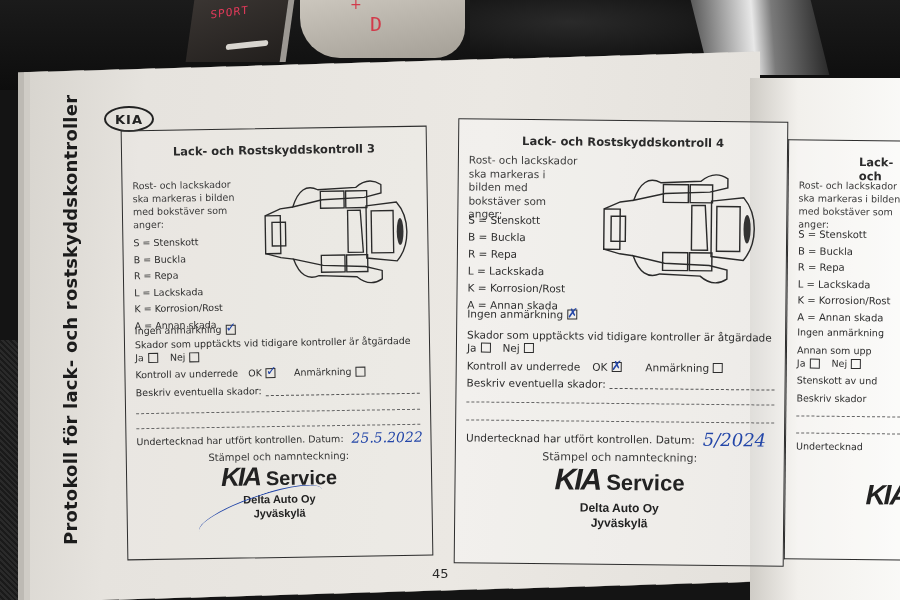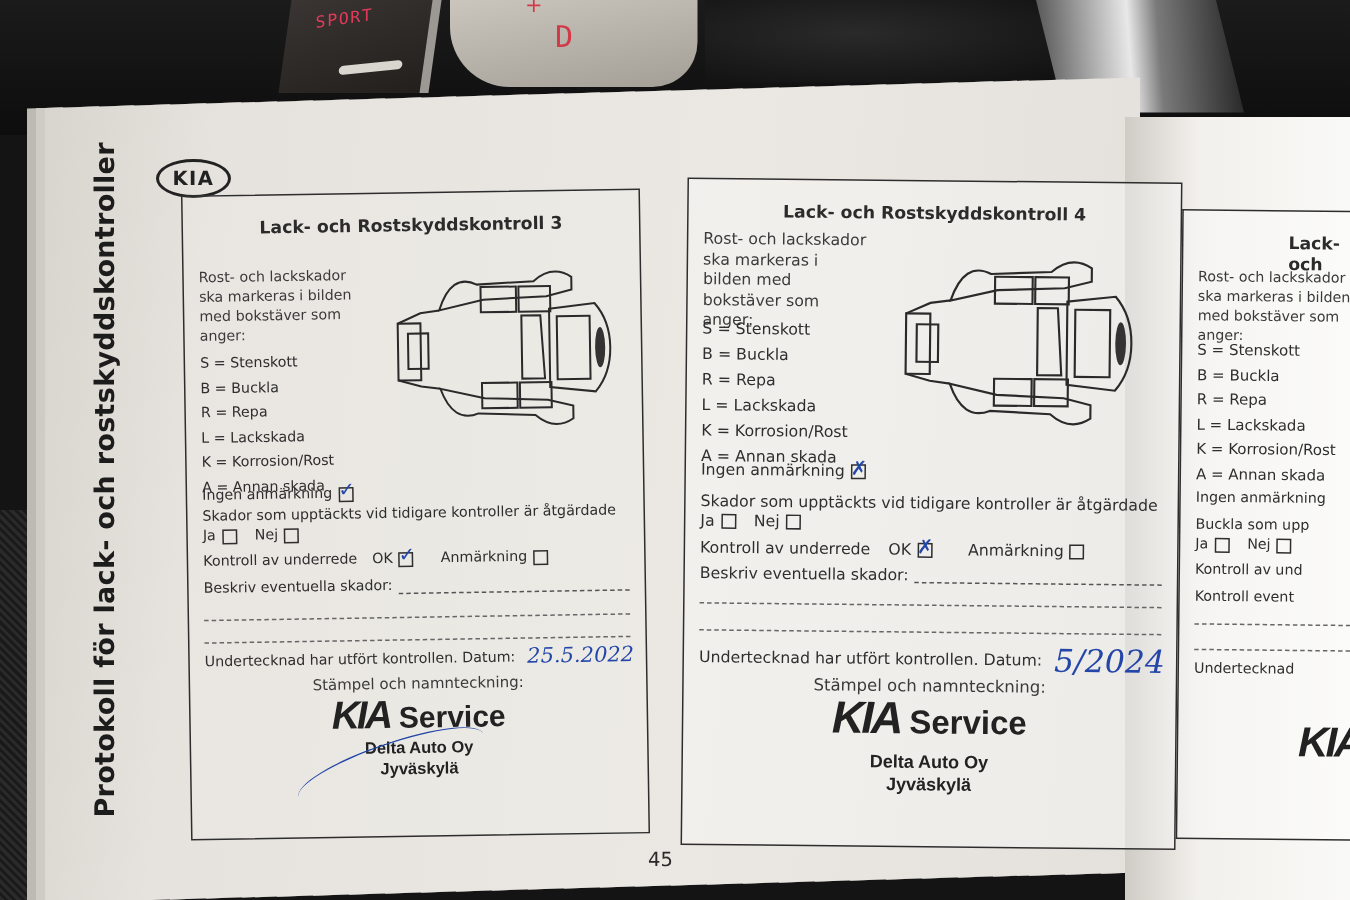--- a/index.html
+++ b/index.html
@@ -202,21 +202,21 @@
     <span class="cb"></span>
   </div>
   <div class="row" style="top:257px; right:10px">
     <span>Beskriv eventuella skador:</span>
     <span class="dash"></span>
   </div>
   <div class="line" style="top:282px"></div>
   <div class="line" style="top:300px"></div>
   <div class="row" style="top:307px">
     <span>Undertecknad har utfört kontrollen. Datum:</span>
-    <span class="hand" style="font-size:21px">5/2024</span>
+    <span class="hand" style="font-size:18px">5/2024</span>
   </div>
   <div class="stamp-label" style="top:330px;font-size:11px">Stämpel och namnteckning:</div>
   <div class="stamp-brand" style="top:342px">
     <span class="kia-mark" style="font-size:30px">KIA</span><span class="svc" style="font-size:22px">Service</span>
   </div>
   <div class="stamp-line" style="top:380px;font-size:12px">Delta Auto Oy</div>
   <div class="stamp-line" style="top:395px;font-size:12px">Jyväskylä</div>
 </div>
 
 <div class="card card-5" style="overflow:hidden">
@@ -227,33 +227,33 @@
     <li>B = Buckla</li>
     <li>R = Repa</li>
     <li>L = Lackskada</li>
     <li>K = Korrosion/Rost</li>
     <li>A = Annan skada</li>
   </ul>
   <div class="row" style="top:186px">
       <span>Ingen anmärkning</span>
     </div>
   <div class="row" style="top:204px">
-      <span>Buckla som upp</span>
+      <span>Annan som upp</span>
     </div>
   <div class="row" style="top:217px">
     <span>Ja</span>
     <span class="cb"></span>
     <span style="margin-left:8px">Nej</span>
     <span class="cb"></span>
   </div>
   <div class="row" style="top:234px">
-      <span>Kontroll av und</span>
+      <span>Stenskott av und</span>
     </div>
   <div class="row" style="top:252px">
-      <span>Kontroll event</span>
+      <span>Beskriv skador</span>
     </div>
   <div class="line" style="top:275px"></div>
   <div class="line" style="top:292px"></div>
   <div class="row" style="top:300px">
       <span>Undertecknad</span>
     </div>
   <div class="stamp-brand" style="top:338px;left:80px;text-align:left"><span class="kia-mark" style="font-size:28px">KIA</span></div>
 </div>
 
 <div class="page-number">45</div>

